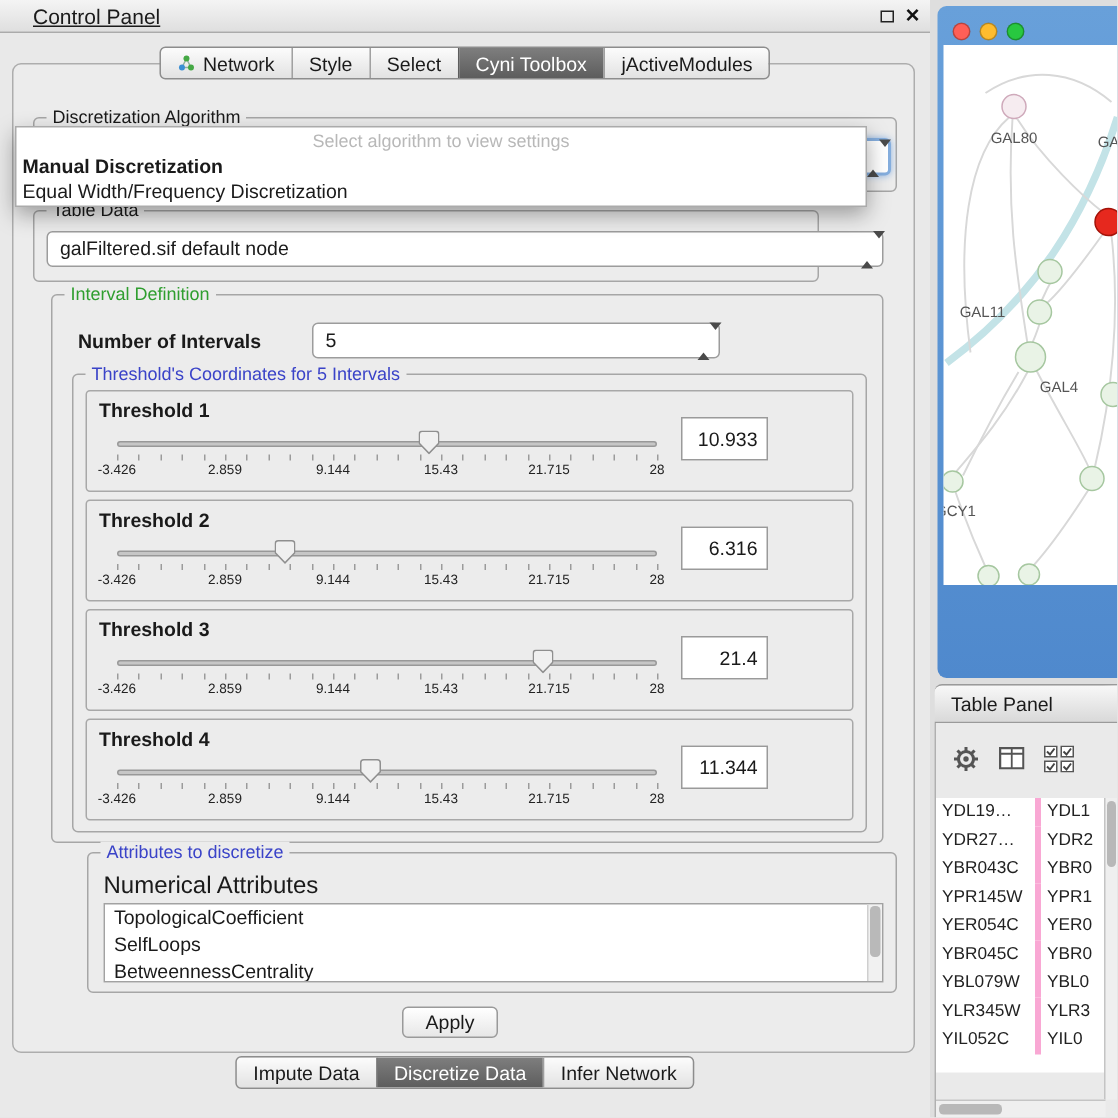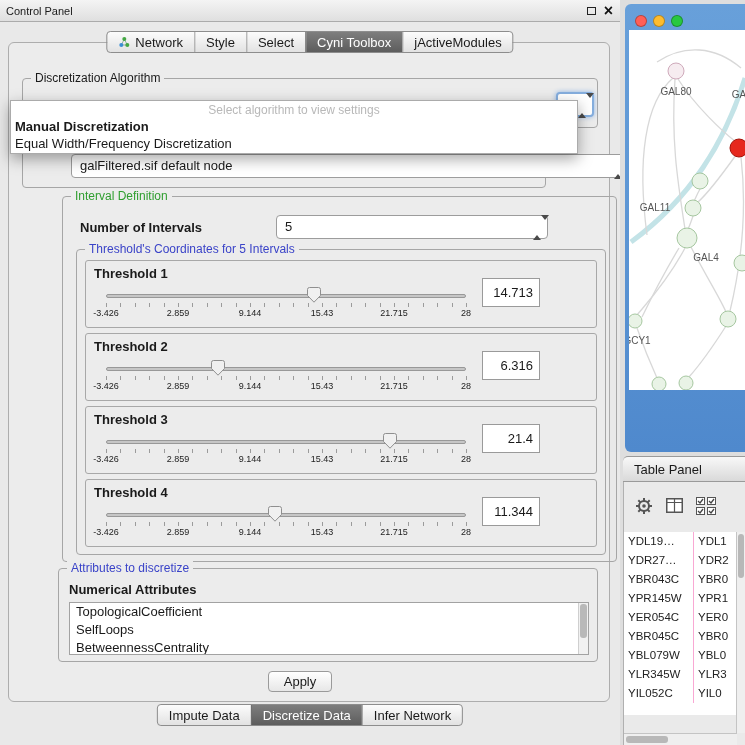--- a/index.html
+++ b/index.html
@@ -3,79 +3,79 @@
 <meta charset="utf-8">
 <style>
   *{margin:0;padding:0;box-sizing:border-box;}
   html,body{width:745px;height:745px;}
   body{font-family:"Liberation Sans",sans-serif;font-size:13px;color:#1a1a1a;background:#e2e2e2;}
   #root{position:relative;width:745px;height:745px;overflow:hidden;background:#e2e2e2;}
 
   
   #left-window{position:absolute;left:0;top:0;width:620px;height:745px;background:#e9e9e9;}
   .titlebar{position:absolute;left:0;top:0;width:100%;height:22px;background:linear-gradient(#f4f4f4,#dfdfdf);border-bottom:1px solid #ababab;}
-  .t-title{position:absolute;left:6px;top:0;line-height:22px;font-size:11px;}
+  .t-title{position:absolute;left:22px;top:0;line-height:22px;font-size:14px;text-decoration:underline;}
   .win-icons{position:absolute;right:7px;top:0;height:22px;display:flex;align-items:center;gap:8px;}
   .float-icon{width:9px;height:8px;border:1.5px solid #222;}
   .close-icon{font-size:16px;font-weight:700;line-height:20px;color:#111;}
   .content-panel{position:absolute;left:8px;top:42px;width:602px;height:660px;border:1px solid #adadad;border-radius:6px;background:#ececec;}
 
   
   .segmented{position:absolute;display:flex;height:22px;border:1px solid #8d8d8d;border-radius:4px;overflow:hidden;background:linear-gradient(#fcfcfc,#e2e2e2);z-index:20;}
   #top-tabs{top:31px;left:50%;transform:translateX(-50%);}
   #bottom-tabs{top:704px;left:50%;transform:translateX(-50%);}
   .seg{display:flex;align-items:center;gap:5px;padding:0 11px;font-size:13px;border-left:1px solid #9f9f9f;white-space:nowrap;}
   .seg:first-child{border-left:none;}
   .seg.active{background:linear-gradient(#7e7e7e,#5d5d5d);color:#fff;border-left-color:#5d5d5d;}
 
   
   .group-box{position:absolute;border:1px solid #a6a6a6;border-radius:4px;}
   .group-label{position:absolute;top:-8px;left:8px;background:#ececec;padding:0 4px;font-size:12px;line-height:14px;white-space:nowrap;}
   .green{color:#2f9e2f;}
   .blue{color:#3a43c8;}
 
   
-  .combo{position:absolute;background:#fff;border:1px solid #9c9c9c;border-radius:4px;height:24px;margin-left:40px;}
+  .combo{position:absolute;background:#fff;border:1px solid #9c9c9c;border-radius:4px;height:24px;}
   .combo-text{position:absolute;left:8px;right:20px;top:0;line-height:22px;font-size:13px;white-space:nowrap;overflow:hidden;}
   .stepper{position:absolute;right:5px;top:4px;width:9px;height:16px;}
   .stepper .up{width:0;height:0;border-left:4px solid transparent;border-right:4px solid transparent;border-bottom:5px solid #4a4a4a;margin-bottom:3px;}
   .stepper .down{width:0;height:0;border-left:4px solid transparent;border-right:4px solid transparent;border-top:5px solid #4a4a4a;}
 
   #algo-group{left:22px;top:78px;width:576px;height:50px;}
   #focus-combo{position:absolute;left:556px;top:92px;width:38px;height:25px;background:#fff;border:2px solid #85aede;border-radius:4px;box-shadow:0 0 5px #8fb5e4;z-index:10;}
   #focus-combo .stepper{top:4px;}
 
   
-  #algo-popup{position:absolute;left:10px;top:100px;width:568px;height:54px;background:#fff;border:1px solid #ababab;box-shadow:0 5px 14px rgba(0,0,0,.35);z-index:40;padding-top:2px;}
+  #algo-popup{position:absolute;left:10px;top:84px;width:568px;height:54px;background:#fff;border:1px solid #ababab;box-shadow:0 5px 14px rgba(0,0,0,.35);z-index:40;padding-top:2px;}
   .popup-hint{text-align:center;color:#b8b8b8;font-size:12px;height:15px;line-height:15px;}
   .popup-item{font-size:13px;height:17px;line-height:17px;padding-left:4px;white-space:nowrap;}
   .popup-item.bold{font-weight:bold;}
 
   #tabledata-group{left:22px;top:140px;width:524px;height:48px;}
   #tabledata-combo{left:8px;top:13px;width:558px;}
 
-  #interval-group{left:62px;top:196px;width:555px;height:366px;}
+  #interval-group{left:34px;top:196px;width:555px;height:366px;}
   #num-label{position:absolute;left:17px;top:23px;font-weight:bold;font-size:13px;}
   #num-combo{left:173px;top:18px;width:272px;}
 
   #thresholds-group{left:13px;top:52px;width:530px;height:306px;}
   #threshold-list{position:absolute;left:8px;top:10px;width:calc(100% - 16px);}
   .threshold-box{position:relative;height:68px;margin-bottom:5px;border:1px solid #a8a8a8;border-radius:3px;background:#ececec;}
   .t-label{position:absolute;left:8px;top:5px;font-weight:bold;font-size:13px;}
   .slider{position:absolute;left:20px;top:25px;width:360px;height:34px;}
   .track{position:absolute;left:0;top:8px;width:100%;height:4px;background:#c6c6c6;border:1px solid #989898;border-radius:2px;}
   .thumb{position:absolute;top:1px;}
   .ticks{position:absolute;left:0;top:17px;width:100%;height:4px;}
   .tick{position:absolute;top:0;width:1px;height:4px;background:#9b9b9b;}
   .scale{position:absolute;left:0;top:22px;width:100%;height:10px;text-align:right;}
   .scale span{position:absolute;transform:translateX(-50%);font-size:9px;color:#222;white-space:nowrap;}
   .value-box{position:absolute;right:56px;top:17px;width:58px;height:29px;background:#fff;border:1px solid #9a9a9a;font-size:13px;line-height:27px;text-align:right;padding-right:6px;}
 
   #attrs-group{left:58px;top:568px;width:540px;height:94px;}
-  #attrs-subtitle{position:absolute;left:10px;top:13px;font-weight:bold;font-size:13px;}
+  #attrs-subtitle{position:absolute;left:10px;top:13px;font-weight:normal;font-size:16px;}
   #attr-list{position:absolute;left:10px;top:33px;width:520px;height:53px;background:#fff;border:1px solid #a2a2a2;overflow:hidden;}
   .attr-item{font-size:13px;line-height:18px;padding-left:6px;white-space:nowrap;}
   .vscroll{position:absolute;right:0;top:0;bottom:0;width:10px;background:#f1f1f1;border-left:1px solid #cfcfcf;}
   .vthumb{position:absolute;left:1px;top:1px;width:7px;height:34px;background:#b9b9b9;border-radius:3px;}
 
   #apply-btn{position:absolute;left:268px;top:671px;width:64px;height:21px;background:linear-gradient(#ffffff,#e7e7e7);border:1px solid #9a9a9a;border-radius:4px;font-size:13px;text-align:center;line-height:19px;}
 
   
   #right-side{position:absolute;left:620px;top:0;width:125px;height:745px;background:#dedede;}
   #net-window{position:absolute;left:5px;top:4px;width:120px;height:448px;background:linear-gradient(#68a0da,#4f89cd);border-radius:6px 0 0 6px;}
@@ -95,21 +95,21 @@
   #tableic{left:42px;top:16px;}
   #checkic{left:72px;top:15px;}
   #tp-table{position:absolute;left:0;top:50px;width:113px;}
   #tp-head{display:flex;height:20px;}
   .th{font-size:11px;line-height:20px;padding-left:4px;overflow:hidden;white-space:nowrap;}
   .th1{width:70px;background:#badaef;border:1px solid #8fb6d4;border-radius:2px;}
   .th2{width:43px;background:#cfe4f4;border:1px solid #a9c6dc;border-left:none;}
   #tp-body{background:#fff;min-height:183px;}
   .trow{display:flex;height:19px;background:#fff;}
   .td{font-size:11.5px;line-height:19px;padding-left:4px;white-space:nowrap;overflow:hidden;color:#222;}
-  .td1{width:70px;border-right:1px solid #f9a8d4;}
+  .td1{width:70px;border-right:4px solid #f9a8d4;}
   .td2{width:43px;}
   #tp-vscroll{position:absolute;right:0;top:50px;bottom:12px;width:9px;background:#efefef;border-left:1px solid #c4c4c4;}
   #tp-vthumb{position:absolute;left:1px;top:2px;width:6px;height:44px;background:#b8b8b8;border-radius:3px;}
   #tp-hscroll{position:absolute;left:0;bottom:0;width:113px;height:12px;background:#efefef;border-top:1px solid #c4c4c4;}
   #tp-hthumb{position:absolute;left:2px;top:2px;width:42px;height:7px;background:#b8b8b8;border-radius:3px;}
 </style>
 </head>
 <body>
 
 <div id="root">
@@ -220,21 +220,21 @@
                   <span style="left: 20%;">2.859</span>
                   <span style="left: 40%;">9.144</span>
                   <span style="left: 60%;">15.43</span>
                   <span style="left: 80%;">21.715</span>
                   <span style="left: 100%;">28</span>
                 </div>
       <svg class="thumb" width="14" height="16" viewBox="0 0 14 16" style="left: calc(57.72% - 7px);">
                   <path d="M2.5 0.5 H11.5 Q13.5 0.5 13.5 2.5 V8.5 L7 15.2 L0.5 8.5 V2.5 Q0.5 0.5 2.5 0.5 Z" fill="#f0f0f0" stroke="#8f8f8f"></path>
                 </svg>
     </div>
-    <div class="value-box">14.713</div>
+    <div class="value-box">10.933</div>
   </div>
 
   <div class="threshold-box">
     <div class="t-label">Threshold 2</div>
     <div class="slider">
       <div class="track"></div>
       <div class="ticks">
                   <div class="tick" style="left: 0%;"></div>
                   <div class="tick" style="left: 4%;"></div>
                   <div class="tick" style="left: 8%;"></div>

